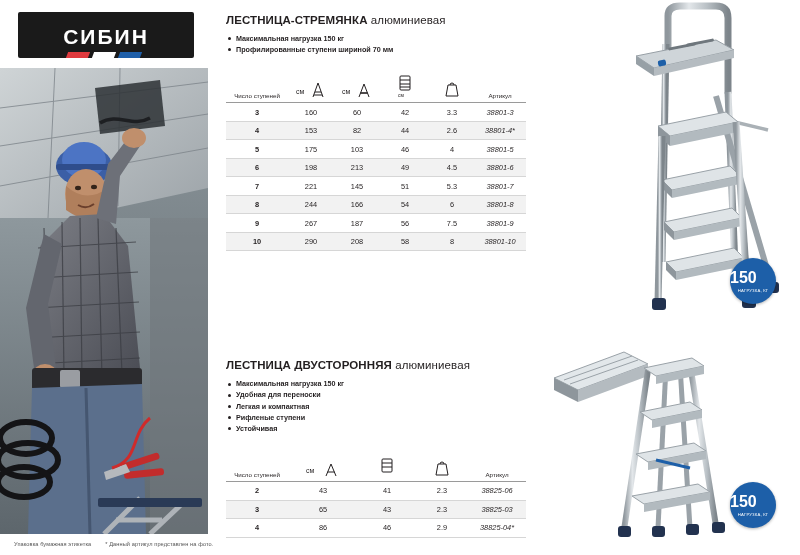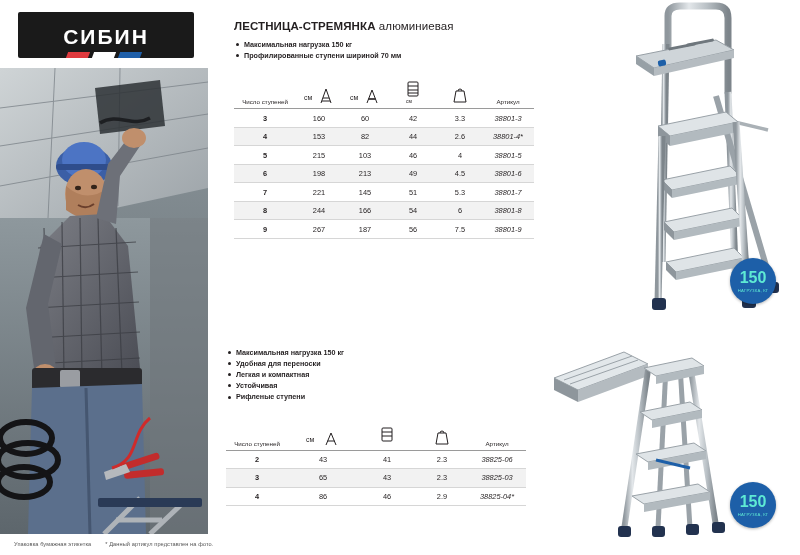--- a/index.html
+++ b/index.html
@@ -98,22 +98,22 @@
   .hdr-label{font-size:6.2px;}
 
   .sec2{margin-top:26px;}
 
   
   .right{
     position:absolute;left:540px;top:0;width:260px;height:555px;
   }
   .badge{
     position:absolute;width:46px;height:46px;border-radius:50%;
-    background:#1d5fa8;color:#5eead4;display:flex;flex-direction:column;
-    align-items:center;justify-content:center;
+    background:#1d5fa8;color:#ffffff;display:flex;flex-direction:column;
+    justify-content:center;
     box-shadow:0 1px 3px rgba(0,0,0,.3);
   }
   .badge .b-num{font-size:16px;font-weight:bold;line-height:1;}
   .badge .b-txt{font-size:4.2px;letter-spacing:.2px;margin-top:2px;text-align:center;}
   .badge1{left:190px;top:258px;}
   .badge2{left:190px;top:482px;}
 </style>
 </head>
 <body>
 
@@ -227,21 +227,21 @@
   </div>
 
   <div class="footer-note">
     <span>Упаковка бумажная этикетка</span>
     <span>* Данный артикул представлен на фото.</span>
   </div>
 </div>
 
 <div class="mid">
 
-  <div style="padding-top:20px;margin-left:8px;">
+  <div style="padding-top:14px;">
     <div class="sec-title">
       <span>ЛЕСТНИЦА-СТРЕМЯНКА</span><span class="light"> алюминиевая</span>
     </div>
     <ul class="bullets">
       <li>Максимальная нагрузка 150 кг</li>
       <li>Профилированные ступени шириной 70 мм</li>
     </ul>
 
     <table class="spec">
       <thead>
@@ -308,21 +308,21 @@
         <tr>
           <td class="num">4</td>
           <td>153</td>
           <td>82</td>
           <td>44</td>
           <td>2.6</td>
           <td class="col-art">38801-4*</td>
         </tr>
         <tr>
           <td class="num">5</td>
-          <td>215</td>
+          <td>175</td>
           <td>103</td>
           <td>46</td>
           <td>4</td>
           <td class="col-art">38801-5</td>
         </tr>
         <tr>
           <td class="num">6</td>
           <td>198</td>
           <td>213</td>
           <td>49</td>
@@ -346,31 +346,42 @@
           <td class="col-art">38801-8</td>
         </tr>
         <tr>
           <td class="num">9</td>
           <td>267</td>
           <td>187</td>
           <td>56</td>
           <td>7.5</td>
           <td class="col-art">38801-9</td>
         </tr>
+        <tr>
+          <td class="num">10</td>
+          <td>290</td>
+          <td>208</td>
+          <td>58</td>
+          <td>8</td>
+          <td class="col-art">38801-10</td>
+        </tr>
       </tbody>
     </table>
   </div>
 
   <div class="sec2" style="margin-top:108px;">
+    <div class="sec-title">
+      <span>ЛЕСТНИЦА ДВУСТОРОННЯЯ</span><span class="light"> алюминиевая</span>
+    </div>
     <ul class="bullets">
       <li>Максимальная нагрузка 150 кг</li>
       <li>Удобная для переноски</li>
       <li>Легкая и компактная</li>
+      <li>Рифленые ступени</li>
       <li>Устойчивая</li>
-      <li>Рифленые ступени</li>
     </ul>
 
     <table class="spec">
       <thead>
         <tr>
           <th style="width:62px;">
             <div class="hdr-wrap">
                 <span class="hdr-label">Число ступеней</span>
               </div>
           </th>

